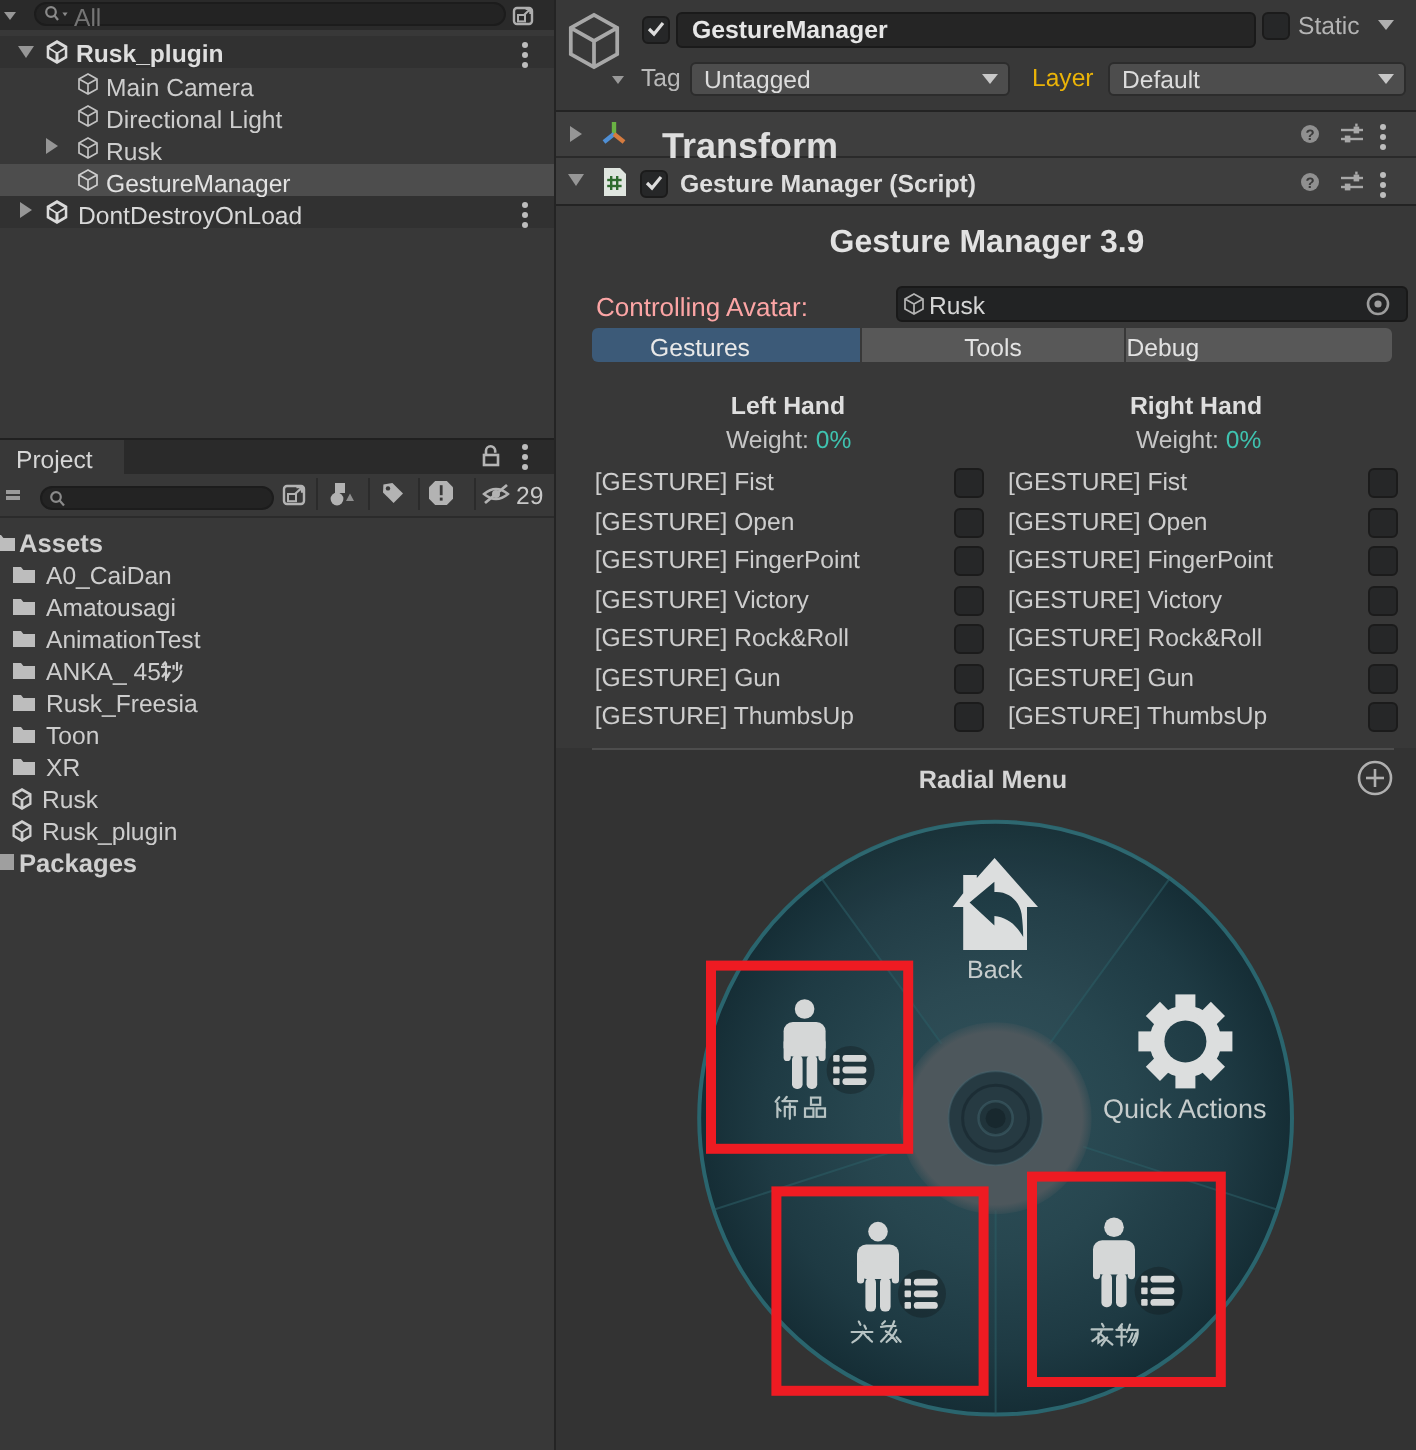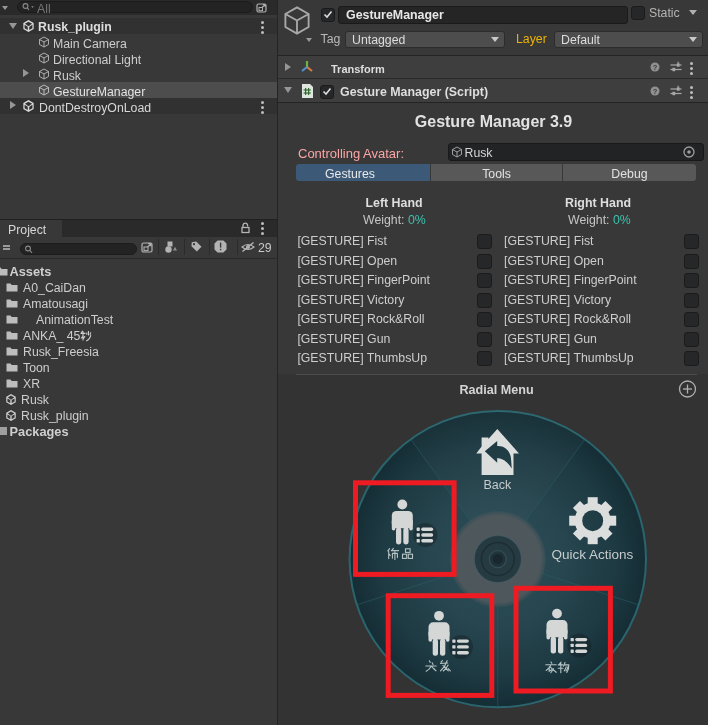--- a/index.html
+++ b/index.html
@@ -144,21 +144,21 @@
       <path d="M0.5 1.5 h4 l1.2 1.5 h5.8 v6.5 h-11 z" fill="#bdbdbd"></path>
     </svg>
   <div class="abs txt" style="left:23px;top:63px;">A0_CaiDan</div>
   <svg class="abs" style="left:6px;top:79px;" width="12" height="10" viewBox="0 0 12 10">
       <path d="M0.5 1.5 h4 l1.2 1.5 h5.8 v6.5 h-11 z" fill="#bdbdbd"></path>
     </svg>
   <div class="abs txt" style="left:23px;top:79px;">Amatousagi</div>
   <svg class="abs" style="left:6px;top:95px;" width="12" height="10" viewBox="0 0 12 10">
       <path d="M0.5 1.5 h4 l1.2 1.5 h5.8 v6.5 h-11 z" fill="#bdbdbd"></path>
     </svg>
-  <div class="abs txt" style="left:36px;top:95px;">AnimationTest</div>
+  <div class="abs txt" style="left:23px;top:95px;">AnimationTest</div>
   <svg class="abs" style="left:6px;top:111px;" width="12" height="10" viewBox="0 0 12 10">
       <path d="M0.5 1.5 h4 l1.2 1.5 h5.8 v6.5 h-11 z" fill="#bdbdbd"></path>
     </svg>
   <div class="abs txt" style="left:23px;top:111px;">ANKA_ 45<svg width="12" height="12" viewBox="0 0 12 12" style="vertical-align:-2px">
         <g stroke="#cdcdcd" stroke-width="1.1" fill="none">
           <path d="M3 0.8 L1.2 2.6 M0.5 3.4 H5.5 M3 1.5 V10.5 M1 8.5 L3 6 M5 6 L3.4 8.8"></path>
           <path d="M8.5 1 V5.5 M6.8 2.5 V4.8 M10.8 2.3 L10 4.8 M10.8 5.2 Q10 9.5 6.2 11"></path>
         </g>
       </svg></div>
   <svg class="abs" style="left:6px;top:127px;" width="12" height="10" viewBox="0 0 12 10">
@@ -213,21 +213,21 @@
   <div class="abs txt" style="left:283px;top:33.5px;color:#dcdcdc;">Default</div>
   <div class="abs" style="left:411px;top:37px;width:0;height:0;border-left:4px solid transparent;border-right:4px solid transparent;border-top:5px solid #c8c8c8;"></div>
 
   <div class="abs" style="left:0;top:55px;width:430px;height:24px;background:#3e3e3e;border-top:1px solid #232323;border-bottom:1px solid #2a2a2a;box-sizing:border-box;"></div>
   <div class="abs" style="left:7px;top:63px;width:0;height:0;border-top:4.5px solid transparent;border-bottom:4.5px solid transparent;border-left:6px solid #969696;"></div>
   <svg class="abs" style="left:21px;top:59px;" width="16" height="16" viewBox="0 0 16 16">
     <line x1="8" y1="8" x2="8" y2="2" stroke="#6ab344" stroke-width="2.2"></line>
     <line x1="8" y1="8" x2="3" y2="12" stroke="#4f8fd5" stroke-width="2.2"></line>
     <line x1="8" y1="8" x2="13" y2="12" stroke="#d57b3f" stroke-width="2.2"></line>
   </svg>
-  <div class="abs txt bold" style="left:53px;top:64px;font-size:11px;">Transform</div>
+  <div class="abs txt bold" style="left:53px;top:64px;font-size:18px;">Transform</div>
   <svg class="abs" style="left:371.5px;top:62px;" width="10" height="10" viewBox="0 0 10 10">
     <circle cx="5" cy="5" r="4.5" fill="#909090"></circle>
     <text x="5" y="7.8" font-size="7.5" font-weight="bold" fill="#3a3a3a" text-anchor="middle" font-family="Liberation Sans">?</text>
   </svg>
   <svg class="abs" style="left:391.5px;top:61px;" width="12" height="12" viewBox="0 0 12 12" fill="none" stroke="#a8a8a8" stroke-width="1.2">
     <line x1="0.5" y1="4" x2="11.5" y2="4"></line>
       <line x1="0.5" y1="8.5" x2="11.5" y2="8.5"></line>
     <rect x="6.8" y="2.3" width="2.8" height="3.4" fill="#a8a8a8" stroke="none"></rect>
     <rect x="2.4" y="6.8" width="2.8" height="3.4" fill="#a8a8a8" stroke="none"></rect>
     <line x1="8.2" y1="0.8" x2="8.2" y2="2.3"></line>
@@ -281,21 +281,21 @@
   <svg class="abs" style="left:404px;top:145px;" width="14" height="14" viewBox="0 0 14 14">
     <circle cx="7" cy="7" r="5" fill="none" stroke="#9d9d9d" stroke-width="1.3"></circle>
     <circle cx="7" cy="7" r="1.8" fill="#9d9d9d"></circle>
   </svg>
 
   <div class="abs" style="left:18px;top:164.3px;width:133.8px;height:16.7px;background:#3c5a78;border-radius:3px 0 0 3px;"></div>
   <div class="abs" style="left:153px;top:164.3px;width:131px;height:16.7px;background:#585858;"></div>
   <div class="abs" style="left:285.3px;top:164.3px;width:132.4px;height:16.7px;background:#585858;border-radius:0 3px 3px 0;"></div>
   <div class="abs txt" style="left:18px;top:167.5px;width:108px;text-align:center;color:#e8e8e8;">Gestures</div>
   <div class="abs txt" style="left:153px;top:167.5px;width:131px;text-align:center;color:#e2e2e2;">Tools</div>
-  <div class="abs txt" style="left:285.3px;top:167.5px;width:132.4px;text-align:center;color:#e2e2e2;">Debug</div>
+  <div class="abs txt" style="left:285.3px;top:167.5px;width:132.4px;color:#e2e2e2;">Debug</div>
 
   <div class="abs txt bold" style="left:46px;top:196.5px;width:140px;text-align:center;font-size:12.4px;">Left Hand</div>
   <div class="abs txt bold" style="left:250px;top:196.5px;width:140px;text-align:center;font-size:12.4px;">Right Hand</div>
   <div class="abs txt" style="left:85px;top:213.5px;color:#c5c5c5;">Weight: <span style="color:#3fc2af;">0%</span></div>
   <div class="abs txt" style="left:290px;top:213.5px;color:#c5c5c5;">Weight: <span style="color:#3fc2af;">0%</span></div>
 
   <div class="abs txt" style="left:19.4px;top:235px;">[GESTURE] Fist</div>
     <div class="cb" style="left:199px;top:234px;"></div>
   <div class="abs txt" style="left:226px;top:235px;">[GESTURE] Fist</div>
     <div class="cb" style="left:406px;top:234px;"></div>

